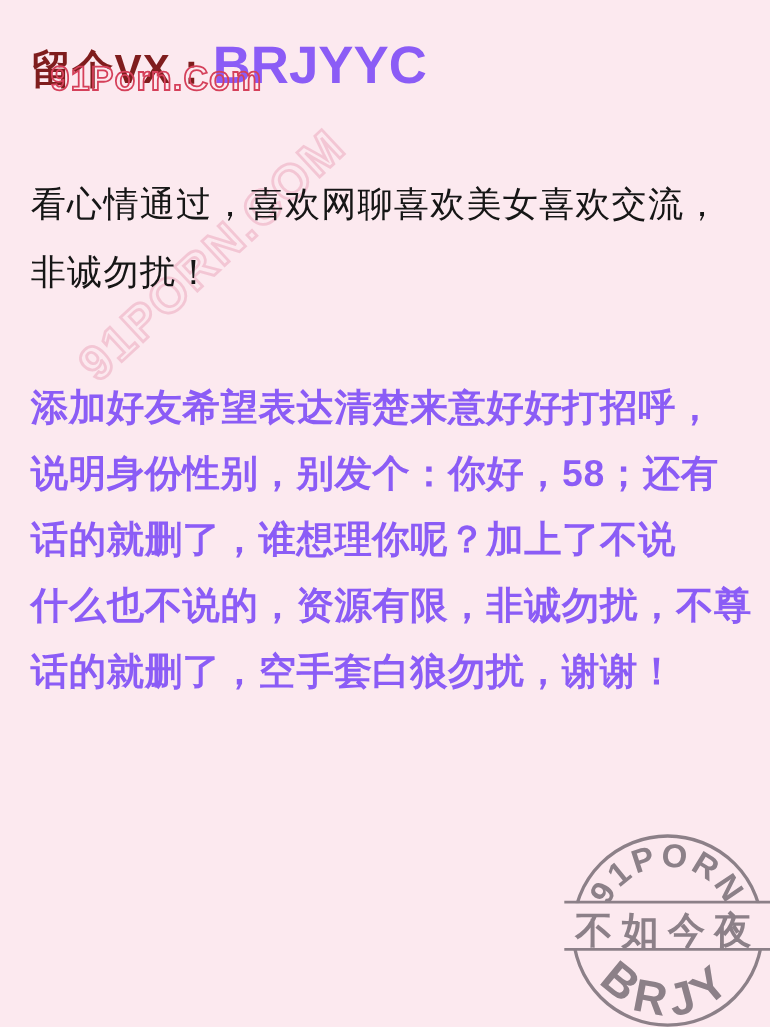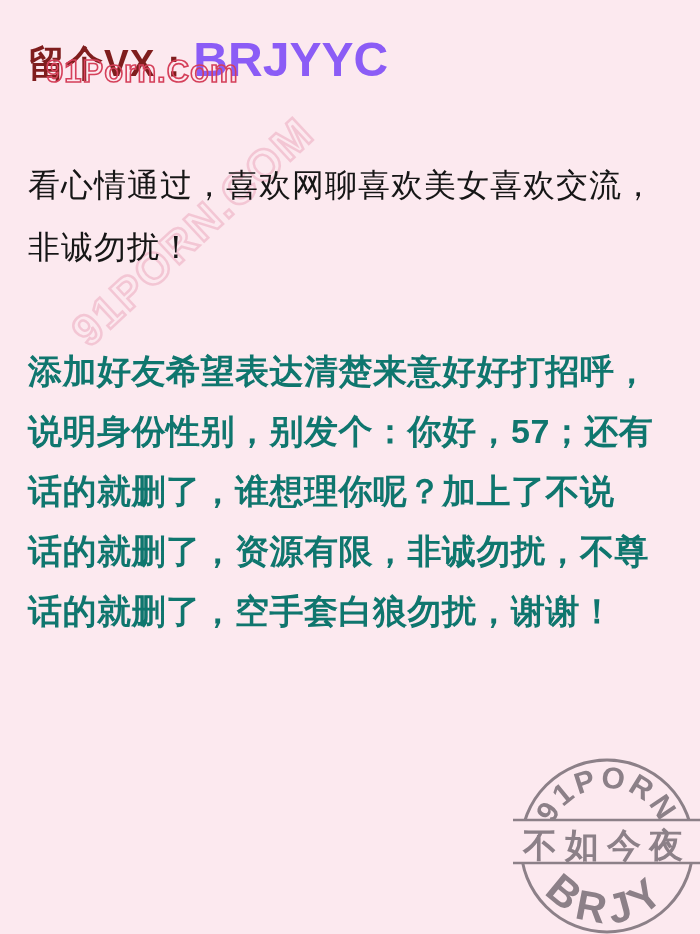--- a/index.html
+++ b/index.html
@@ -81,21 +81,21 @@
     letter-spacing: 1px;
   }
 
   
   .para-red {
     position: absolute;
     left: 28px;
     top: 341px;
     width: 665px;
     z-index: 2;
-    color: #0f766e;
+    color: #8b5cf6;
     font-size: 34px;
     font-weight: 800;
     line-height: 60px;
     letter-spacing: 0.5px;
   }
 
   .notice-line { white-space: nowrap; }
 
   
   .stamp {
@@ -131,23 +131,23 @@
     <text x="0" y="40" fill="none" stroke-width="1.6" stroke="#d5405a">91Porn.Com</text>
   </svg>
 
   <div class="para-black">
     <div class="notice-line">看心情通过，喜欢网聊喜欢美女喜欢交流，</div>
     <div class="notice-line">非诚勿扰！</div>
   </div>
 
   <div class="para-red">
     <div class="notice-line">添加好友希望表达清楚来意好好打招呼，</div>
-    <div class="notice-line">说明身份性别，别发个：你好，57；还有</div>
+    <div class="notice-line">说明身份性别，别发个：你好，58；还有</div>
     <div class="notice-line">话的就删了，谁想理你呢？加上了不说</div>
-    <div class="notice-line">话的就删了，资源有限，非诚勿扰，不尊</div>
+    <div class="notice-line">什么也不说的，资源有限，非诚勿扰，不尊</div>
     <div class="notice-line">话的就删了，空手套白狼勿扰，谢谢！</div>
   </div>
 
   <svg class="stamp" viewBox="0 0 200 189">
     <circle cx="107" cy="101" r="86" fill="none" stroke-width="3" stroke="#8c8088"></circle>
 
     <rect x="0" y="76" width="200" height="41" fill="#fce9ef"></rect>
 
     <line x1="13" y1="75" x2="200" y2="75" stroke-width="2.5" stroke="#8c8088"></line>
     <line x1="13" y1="118" x2="200" y2="118" stroke-width="2.5" stroke="#8c8088"></line>

